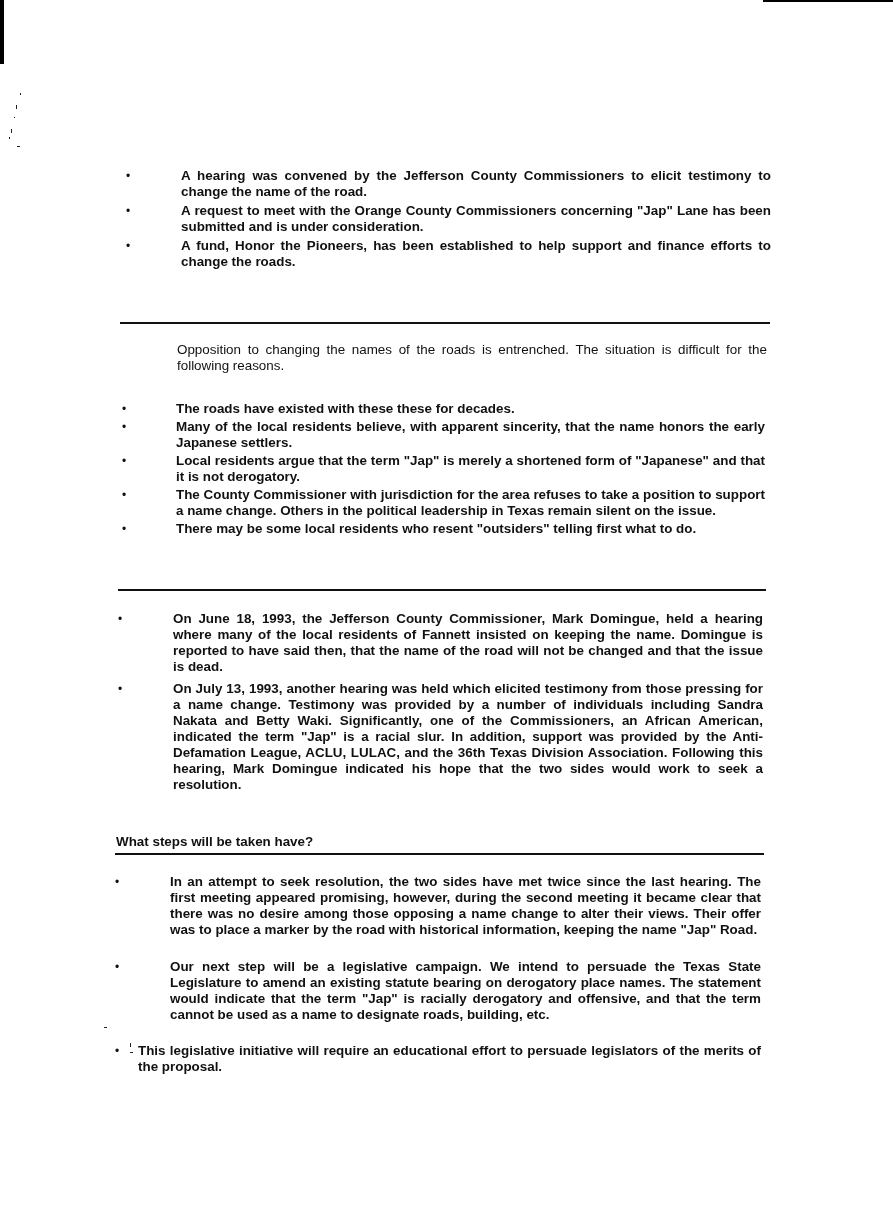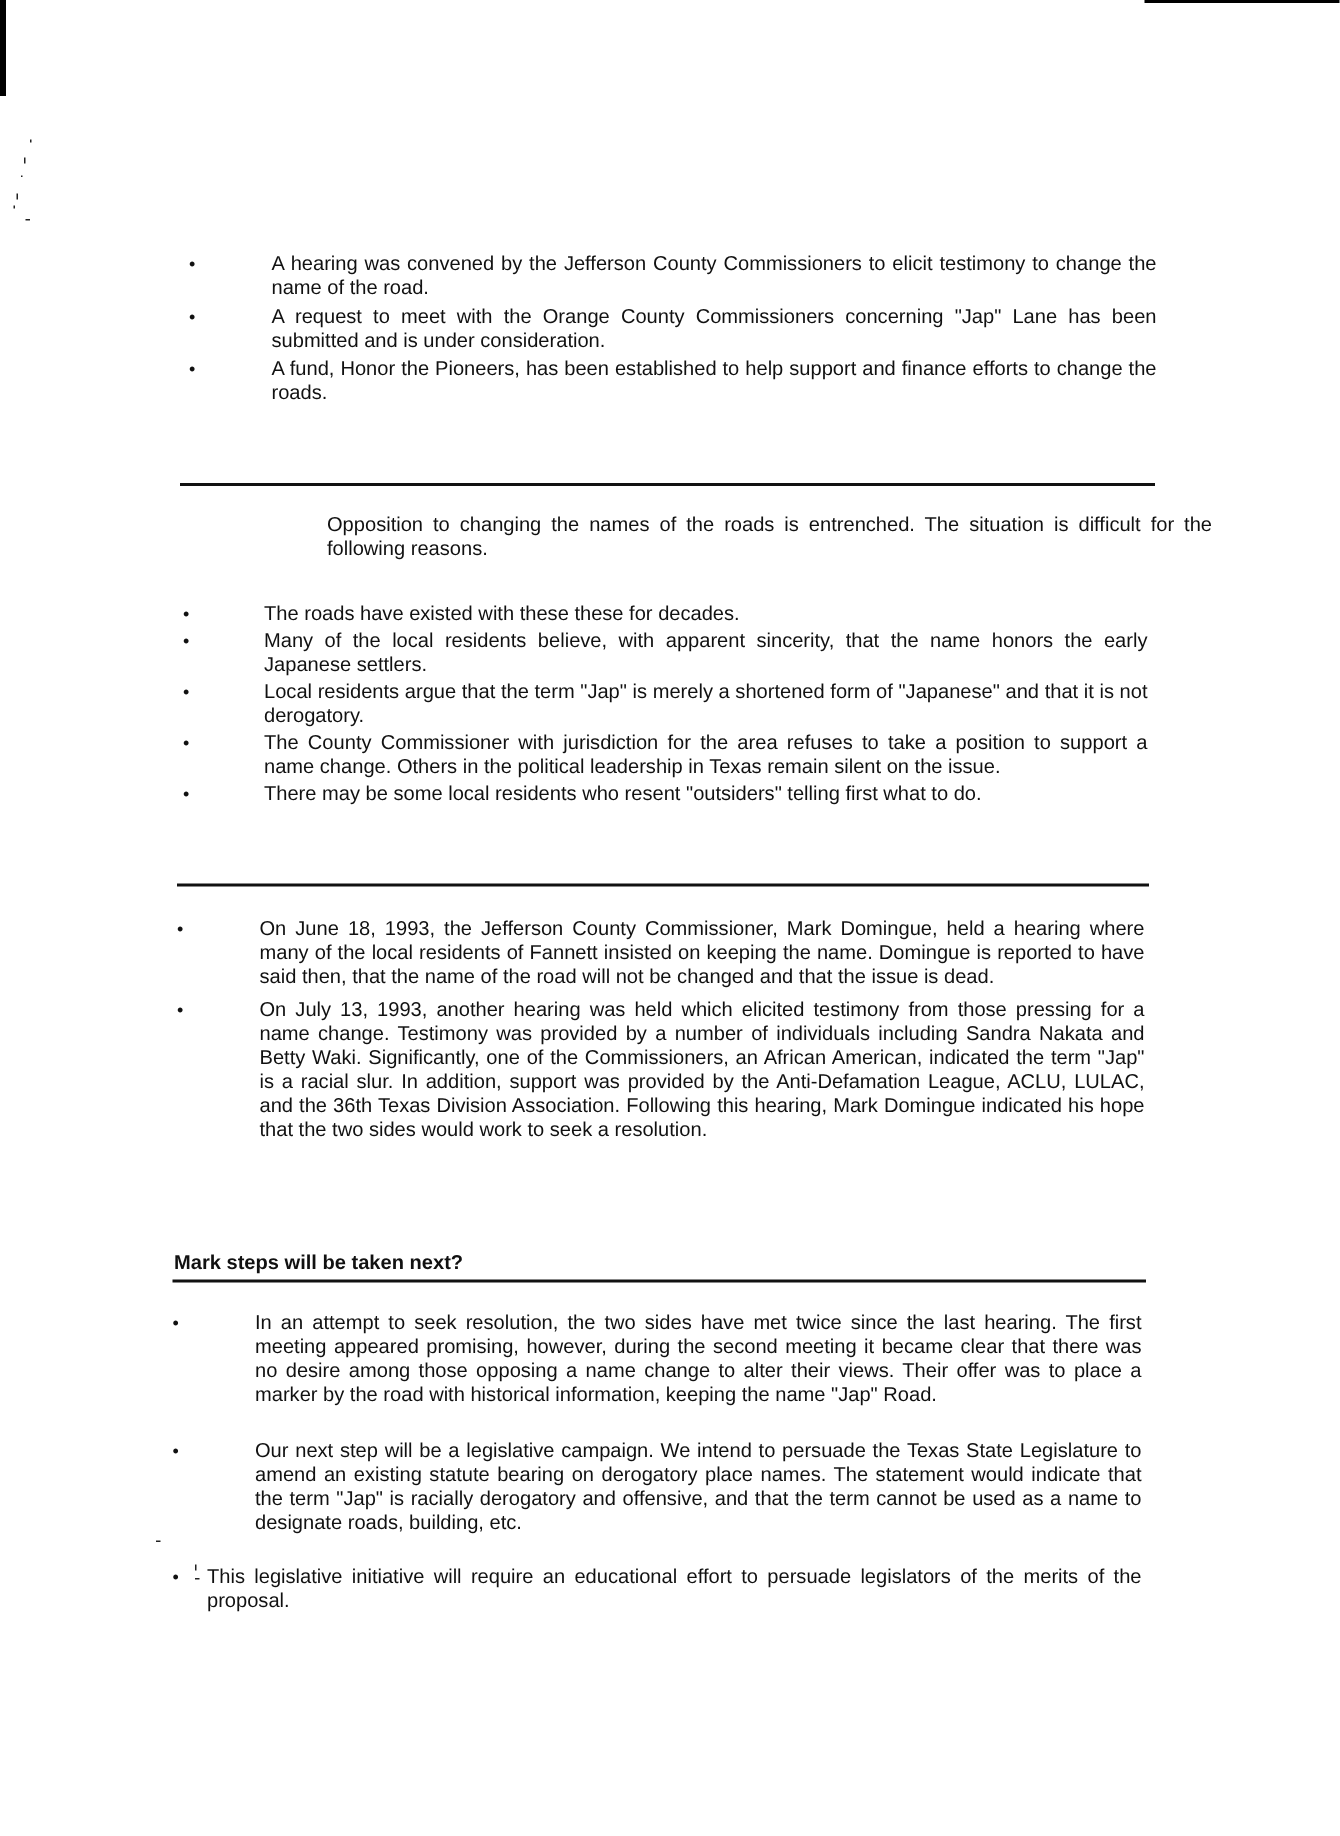--- a/index.html
+++ b/index.html
@@ -50,20 +50,21 @@
     }
     .bullet-dot {
       position: absolute;
       top: 0;
       font-size: 12px;
       line-height: 16px;
     }
     .bullet-text {
       display: block;
       text-align: justify;
+      font-weight: bold;
     }
     .section-heading {
       position: absolute;
       font-weight: bold;
       font-size: 13.4px;
       line-height: 16px;
       white-space: nowrap;
     }
     .section-rule {
       position: absolute;
@@ -105,21 +106,21 @@
       <span class="bullet-text" style="margin-left:55px;">A request to meet with the Orange County Commissioners concerning "Jap" Lane has been submitted and is under consideration.</span>
     </li>
     <li class="bullet-item">
       <span class="bullet-dot" style="left:0;">•</span>
       <span class="bullet-text" style="margin-left:55px;">A fund, Honor the Pioneers, has been established to help support and finance efforts to change the roads.</span>
     </li>
   </ul>
 
   <div class="section-rule" style="left:120px;top:322px;width:650px;"></div>
 
-  <p class="intro-para" style="left:177px;top:342px;width:590px;margin-left:41px;">Opposition to changing the names of the roads is entrenched.  The situation is difficult for the following reasons.</p>
+  <p class="intro-para" style="left:177px;top:342px;width:590px;">Opposition to changing the names of the roads is entrenched.  The situation is difficult for the following reasons.</p>
 
   <ul class="bullet-list" style="left:122px;top:401px;width:643px;">
     <li class="bullet-item" style="margin-bottom:2px;">
       <span class="bullet-dot">•</span>
       <span class="bullet-text" style="margin-left:54px;">The roads have existed with these these for decades.</span>
     </li>
     <li class="bullet-item" style="margin-bottom:2px;">
       <span class="bullet-dot">•</span>
       <span class="bullet-text" style="margin-left:54px;">Many of the local residents believe, with apparent sincerity, that the name honors the early Japanese settlers.</span>
     </li>
@@ -143,21 +144,21 @@
     <li class="bullet-item" style="margin-bottom:6px;">
       <span class="bullet-dot">•</span>
       <span class="bullet-text" style="margin-left:55px;">On June 18, 1993, the Jefferson County Commissioner, Mark Domingue, held a hearing where many of the local residents of Fannett insisted on keeping the name.  Domingue is reported to have said then, that the name of the road will not be changed and that the issue is dead.</span>
     </li>
     <li class="bullet-item">
       <span class="bullet-dot">•</span>
       <span class="bullet-text" style="margin-left:55px;">On July 13, 1993, another hearing was held which elicited testimony from those pressing for a name change.  Testimony was provided by a number of individuals including Sandra Nakata and Betty Waki.  Significantly, one of the Commissioners, an African American, indicated the term "Jap" is a racial slur.  In addition, support was provided by the Anti-Defamation League, ACLU, LULAC, and the 36th Texas Division Association.  Following this hearing, Mark Domingue indicated his hope that the two sides would work to seek a resolution.</span>
     </li>
   </ul>
 
-  <div class="section-heading" style="left:116px;top:834px;">Mark steps will be taken next?</div>
+  <div class="section-heading" style="left:116px;top:834px;">What steps will be taken have?</div>
   <div class="section-rule" style="left:115px;top:853px;width:649px;"></div>
 
   <ul class="bullet-list" style="left:115px;top:874px;width:646px;">
     <li class="bullet-item" style="margin-bottom:21px;">
       <span class="bullet-dot">•</span>
       <span class="bullet-text" style="margin-left:55px;">In an attempt to seek resolution, the two sides have met twice since the last hearing.  The first meeting appeared promising, however, during the second meeting it became clear that there was no desire among those opposing a name change to alter their views.  Their offer was to place a marker by the road with historical information, keeping the name "Jap" Road.</span>
     </li>
     <li class="bullet-item" style="margin-bottom:20px;">
       <span class="bullet-dot">•</span>
       <span class="bullet-text" style="margin-left:55px;">Our next step will be a legislative campaign.  We intend to persuade the Texas State Legislature to amend an existing statute bearing on derogatory place names.  The statement would indicate that the term "Jap" is racially derogatory and offensive, and that the term cannot be used as a name to designate roads, building, etc.</span>

